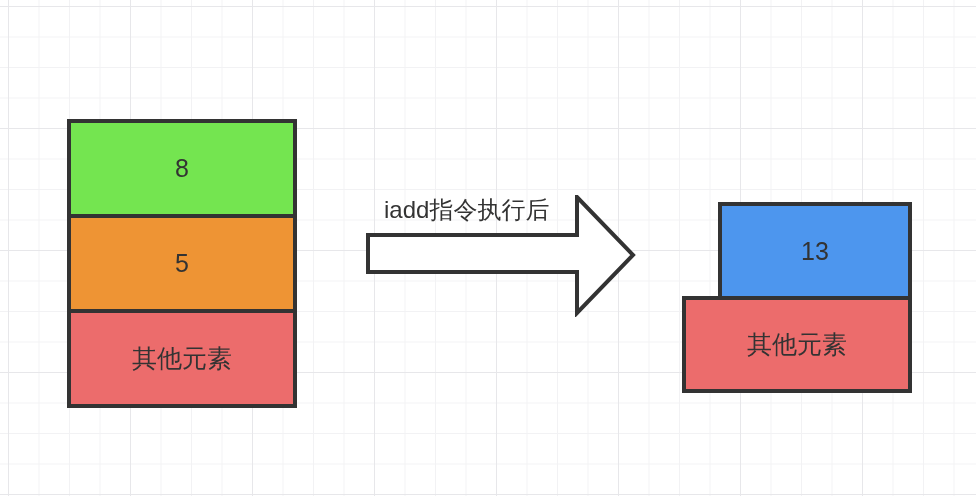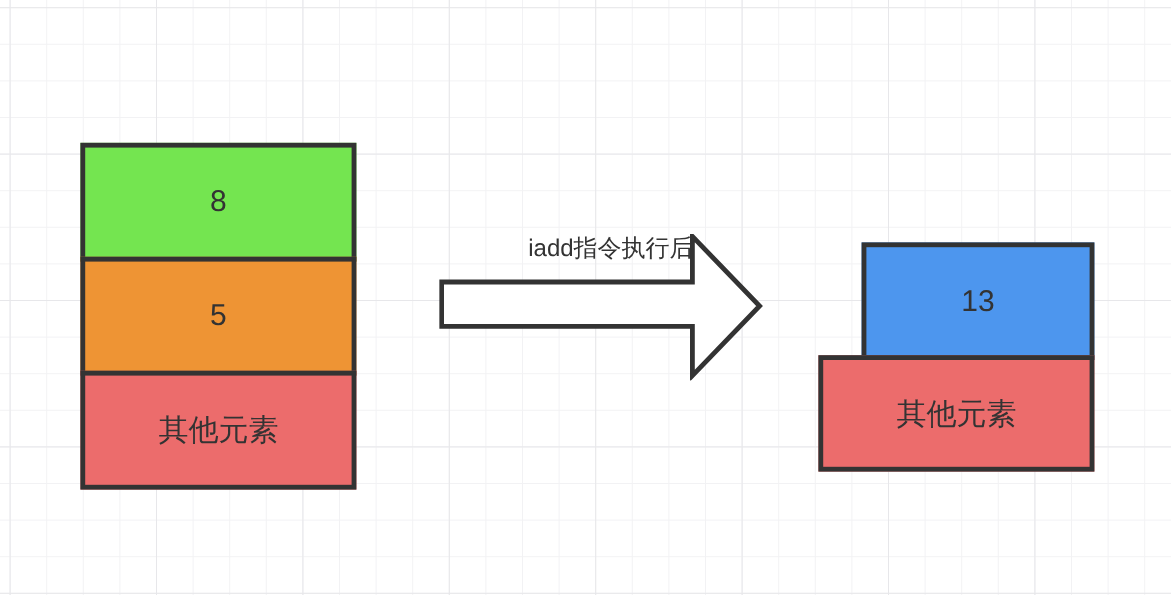--- a/index.html
+++ b/index.html
@@ -38,25 +38,25 @@
 
   .stack-left  { left: 67px;  top: 119px; }
   .stack-left  .cell { height: 99px; }
 
   .stack-right { left: 682px; top: 202px; }
   .stack-right .cell-0 { height: 98px; }
   .stack-right .cell-1 { height: 97px; }
 
   .arrow-label {
     position: absolute;
-    left: 368px;
+    left: 384px;
     top: 194px;
     width: 210px;
-    text-align: right;
-    font-size: 20px;
+    text-align: left;
+    font-size: 24px;
     color: #333333;
     white-space: nowrap;
     line-height: 1.3;
   }
 
   .arrow-svg {
     position: absolute;
     left: 366px;
     top: 195px;
   }

